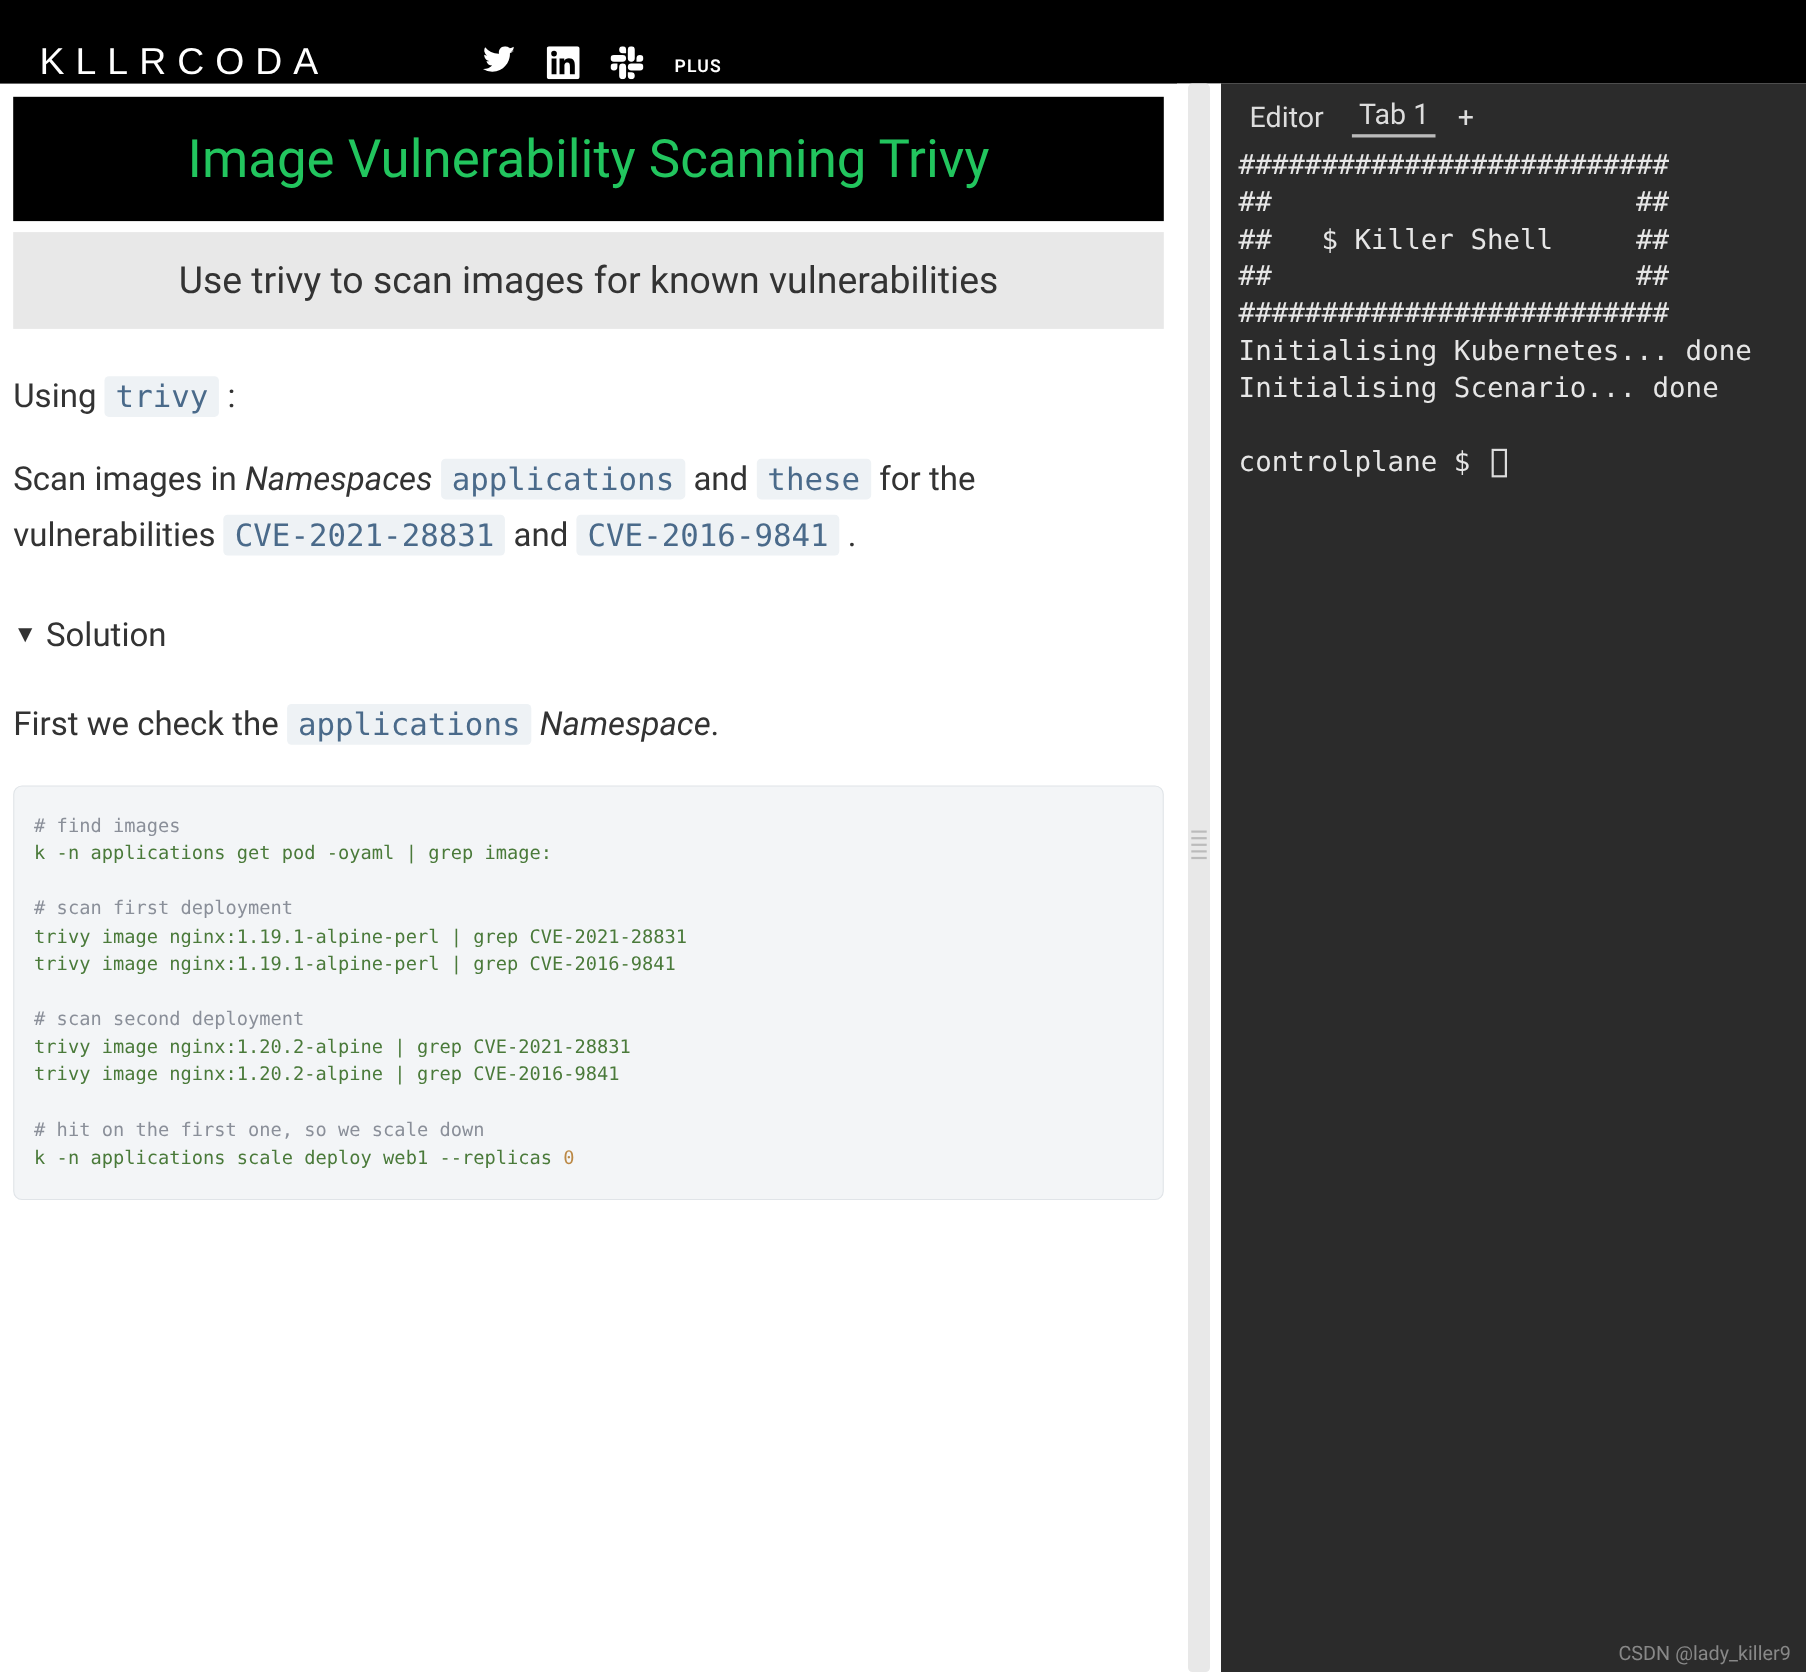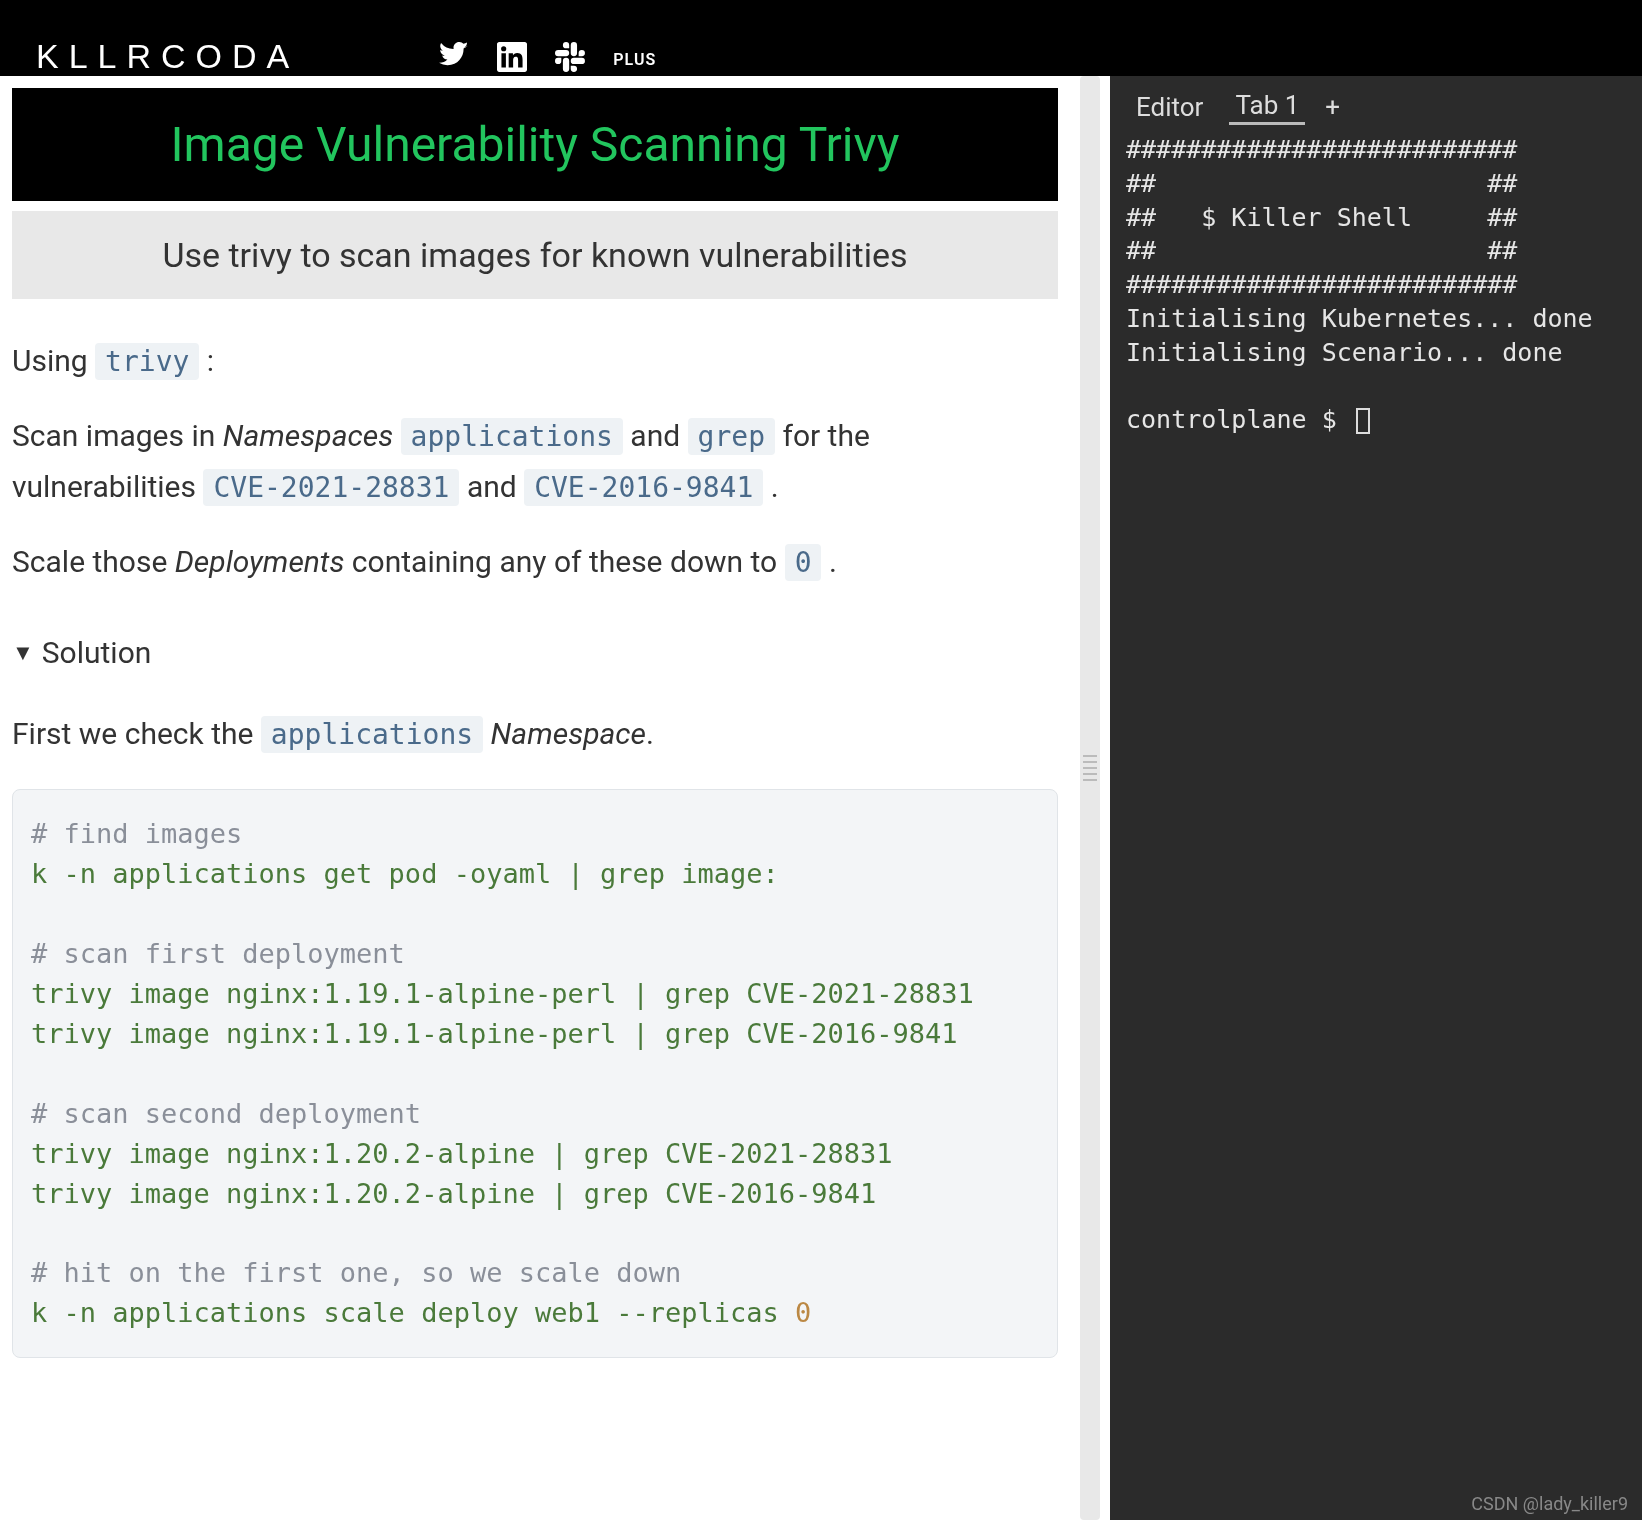--- a/index.html
+++ b/index.html
@@ -87,21 +87,21 @@
   margin: 40px 0 30px 0;
   cursor: pointer;
 }
 .tri { font-size: 22px; }
 .code-block {
   background: #f3f5f7;
   border: 1px solid #e0e4e8;
   border-radius: 8px;
   padding: 24px 18px;
   font-family: "SF Mono", Monaco, Consolas, monospace;
-  font-size: 27px;
+  font-size: 17px;
   line-height: 1.48;
   white-space: pre;
   overflow-x: auto;
   margin-top: 30px;
 }
 .cb-comment { color: #8a8f99; }
 .cb-cmd { color: #4a7a3a; }
 .cb-num { color: #b84; }
 .divider-col {
   width: 40px;
@@ -207,26 +207,23 @@
   <div class="left-panel">
     <div class="title-bar">Image Vulnerability Scanning Trivy</div>
     <div class="subtitle-bar">Use trivy to scan images for known vulnerabilities</div>
 
     <div class="content">
       <p>
         <span>Using </span><code class="inline-code">trivy</code><span> :</span>
       </p>
 
       <p>
-        <span>Scan images in </span><span class="italic">Namespaces</span><span> </span><code class="inline-code">applications</code><span> and </span><code class="inline-code">grep</code><span> for the vulnerabilities </span><code class="inline-code">CVE-2021-28831</code><span> and </span><code class="inline-code">CVE-2016-9841</code><span> .</span>
+        <span>Scan images in </span><span class="italic">Namespaces</span><span> </span><code class="inline-code">applications</code><span> and </span><code class="inline-code">these</code><span> for the vulnerabilities </span><code class="inline-code">CVE-2021-28831</code><span> and </span><code class="inline-code">CVE-2016-9841</code><span> .</span>
       </p>
 
-      <p>
-        <span>Scale those </span><span class="italic">Deployments</span><span> containing any of these down to </span><code class="inline-code">0</code><span> .</span>
-      </p>
 
       <div class="solution-hdr">
         <span class="tri">▼</span>
         <span>Solution</span>
       </div>
 
       <p>
         <span>First we check the </span><code class="inline-code">applications</code><span> </span><span class="italic">Namespace</span><span>.</span>
       </p>
 

